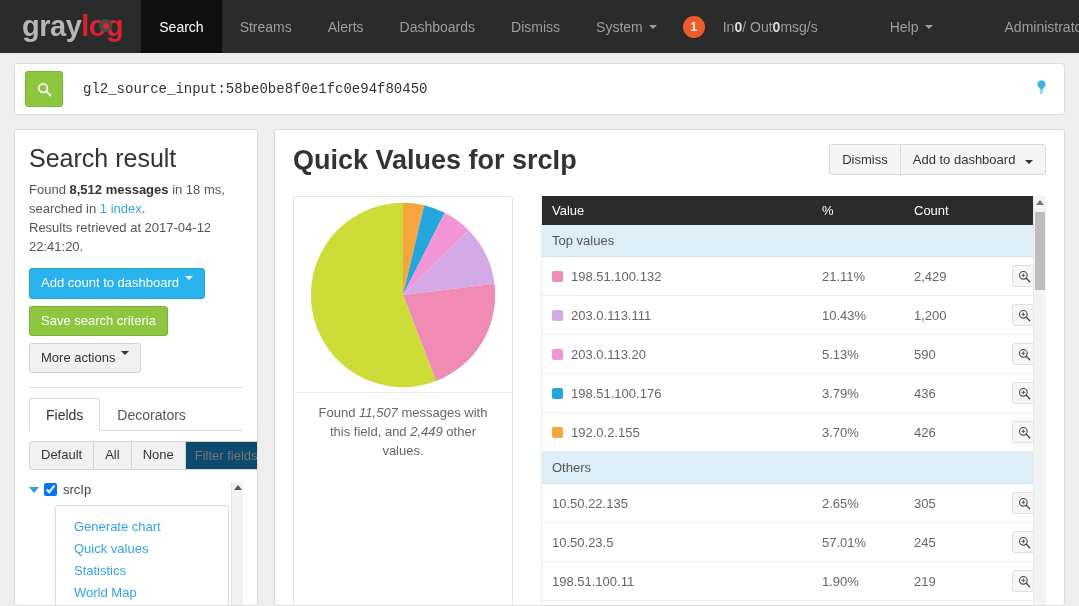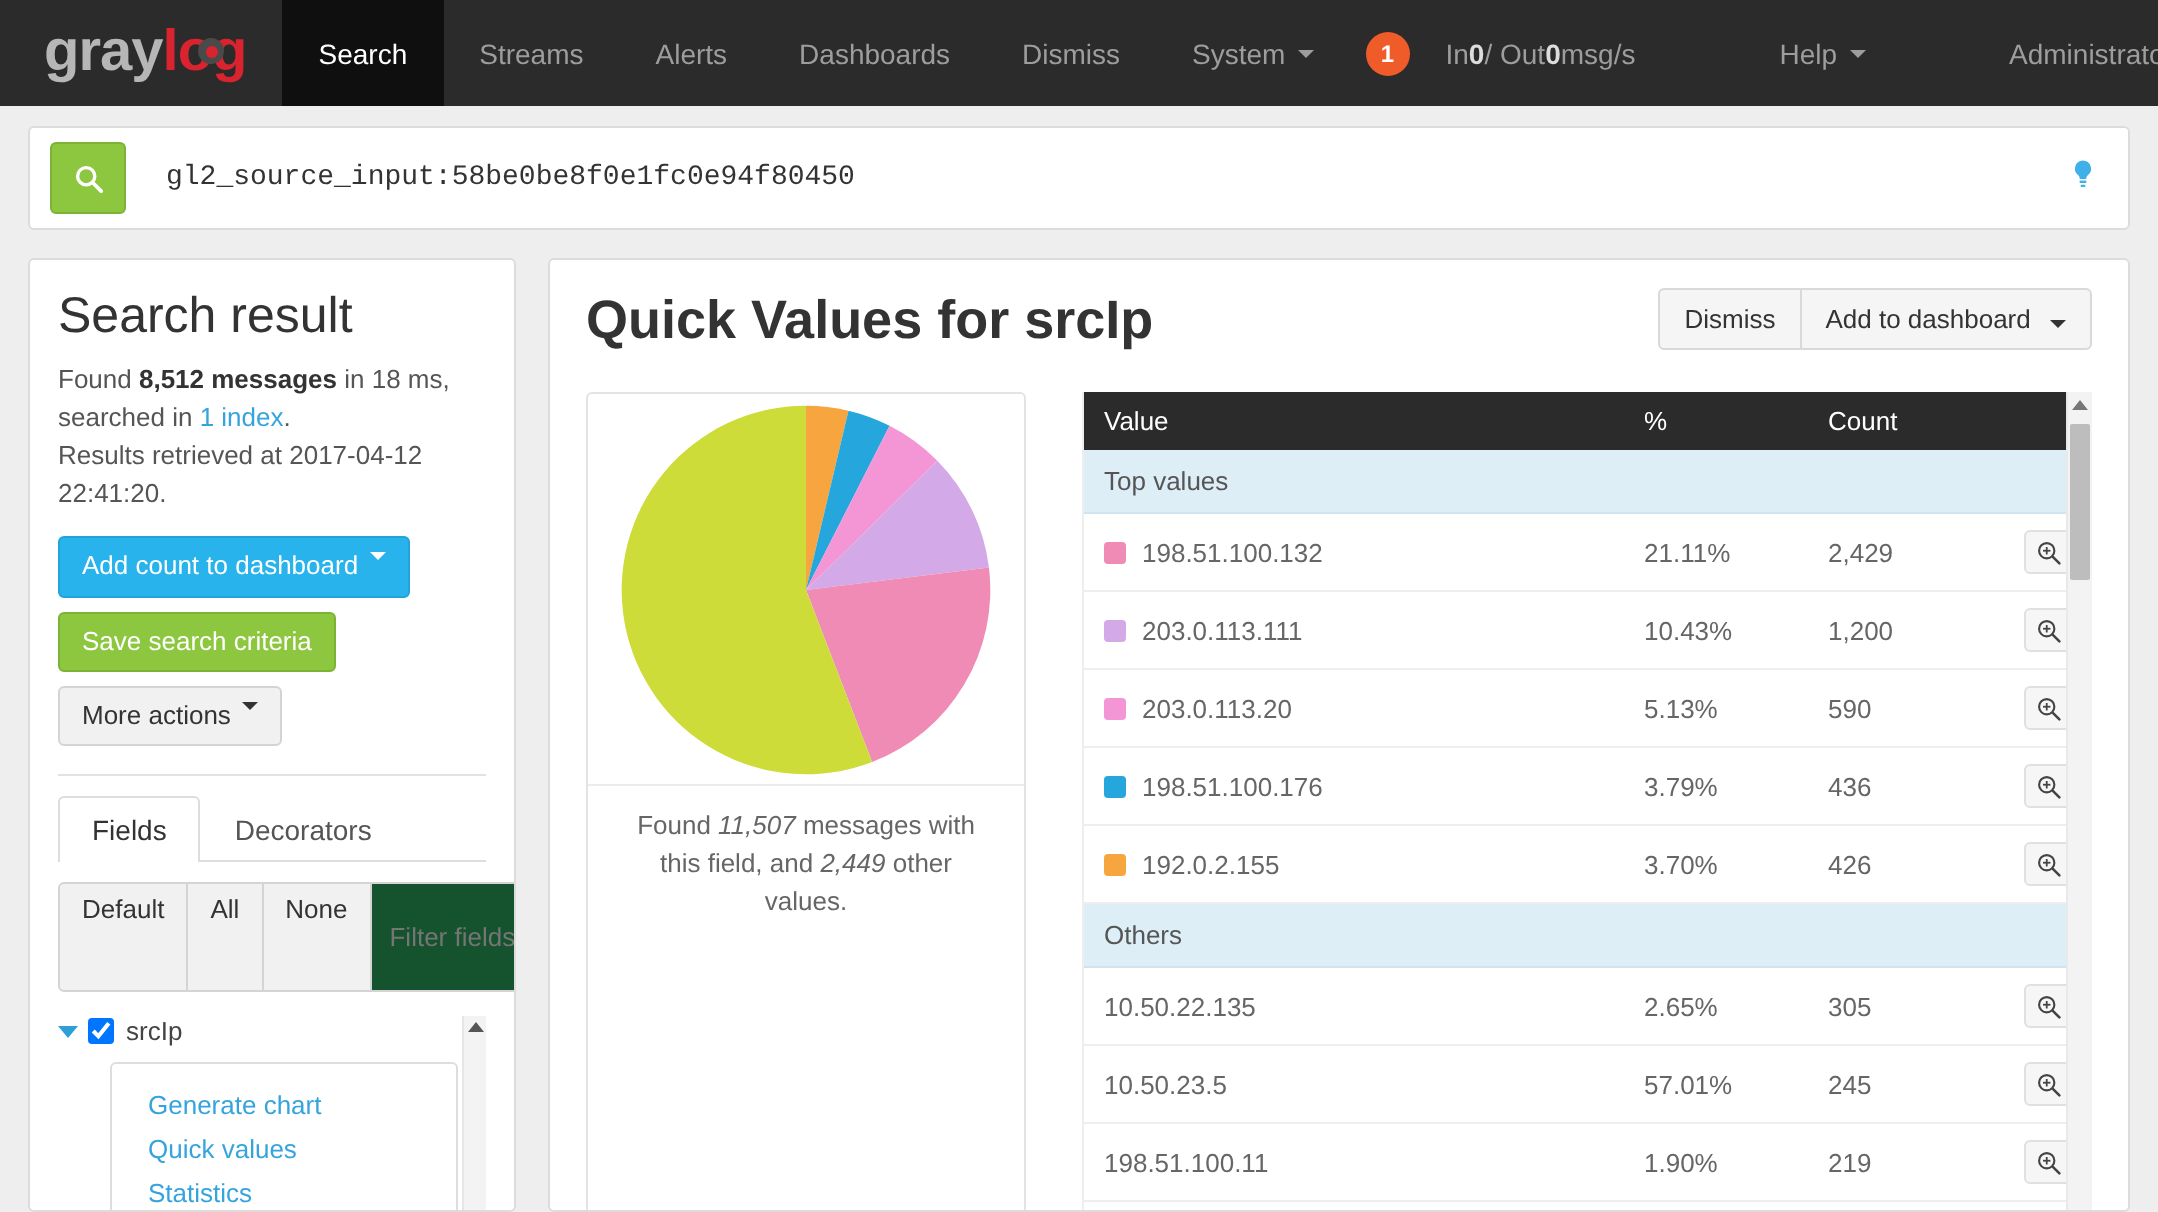--- a/index.html
+++ b/index.html
@@ -150,22 +150,22 @@
   .tab.active { background:#fff; border-color:#dddddd; border-bottom-color:#fff; color:#333; }
 
   .btn-group { display:flex; margin-top:10px; }
   .bg-btn {
     border:1px solid #d4d4d4; background:#f1f1f1;
     padding:5px 11px; font-size:13px; color:#333;
     cursor:pointer; margin-left:-1px;
   }
   .bg-btn:first-child { margin-left:0; border-radius:3px 0 0 3px;text-align:right; }
   .filter-field {
-    border:1px solid #d4d4d4; background:#14532d;
-    padding:19px 9px; font-size:13px; color:#9b9b9b;
+    border:1px solid #d4d4d4; background:#0c4a6e;
+    padding:6px 9px; font-size:13px; color:#9b9b9b;
     border-radius:0 3px 3px 0; margin-left:-1px;
     outline:none; width:84px;
     font-family:"Liberation Sans", sans-serif;
   }
 
   .field-list { margin-top:12px; position:relative; padding-right:14px; }
   .field-row { display:flex; align-items:center; font-size:13px; color:#444; }
   .tri {
     width:0;height:0; margin-right:5px;
     border-left:5px solid transparent;

